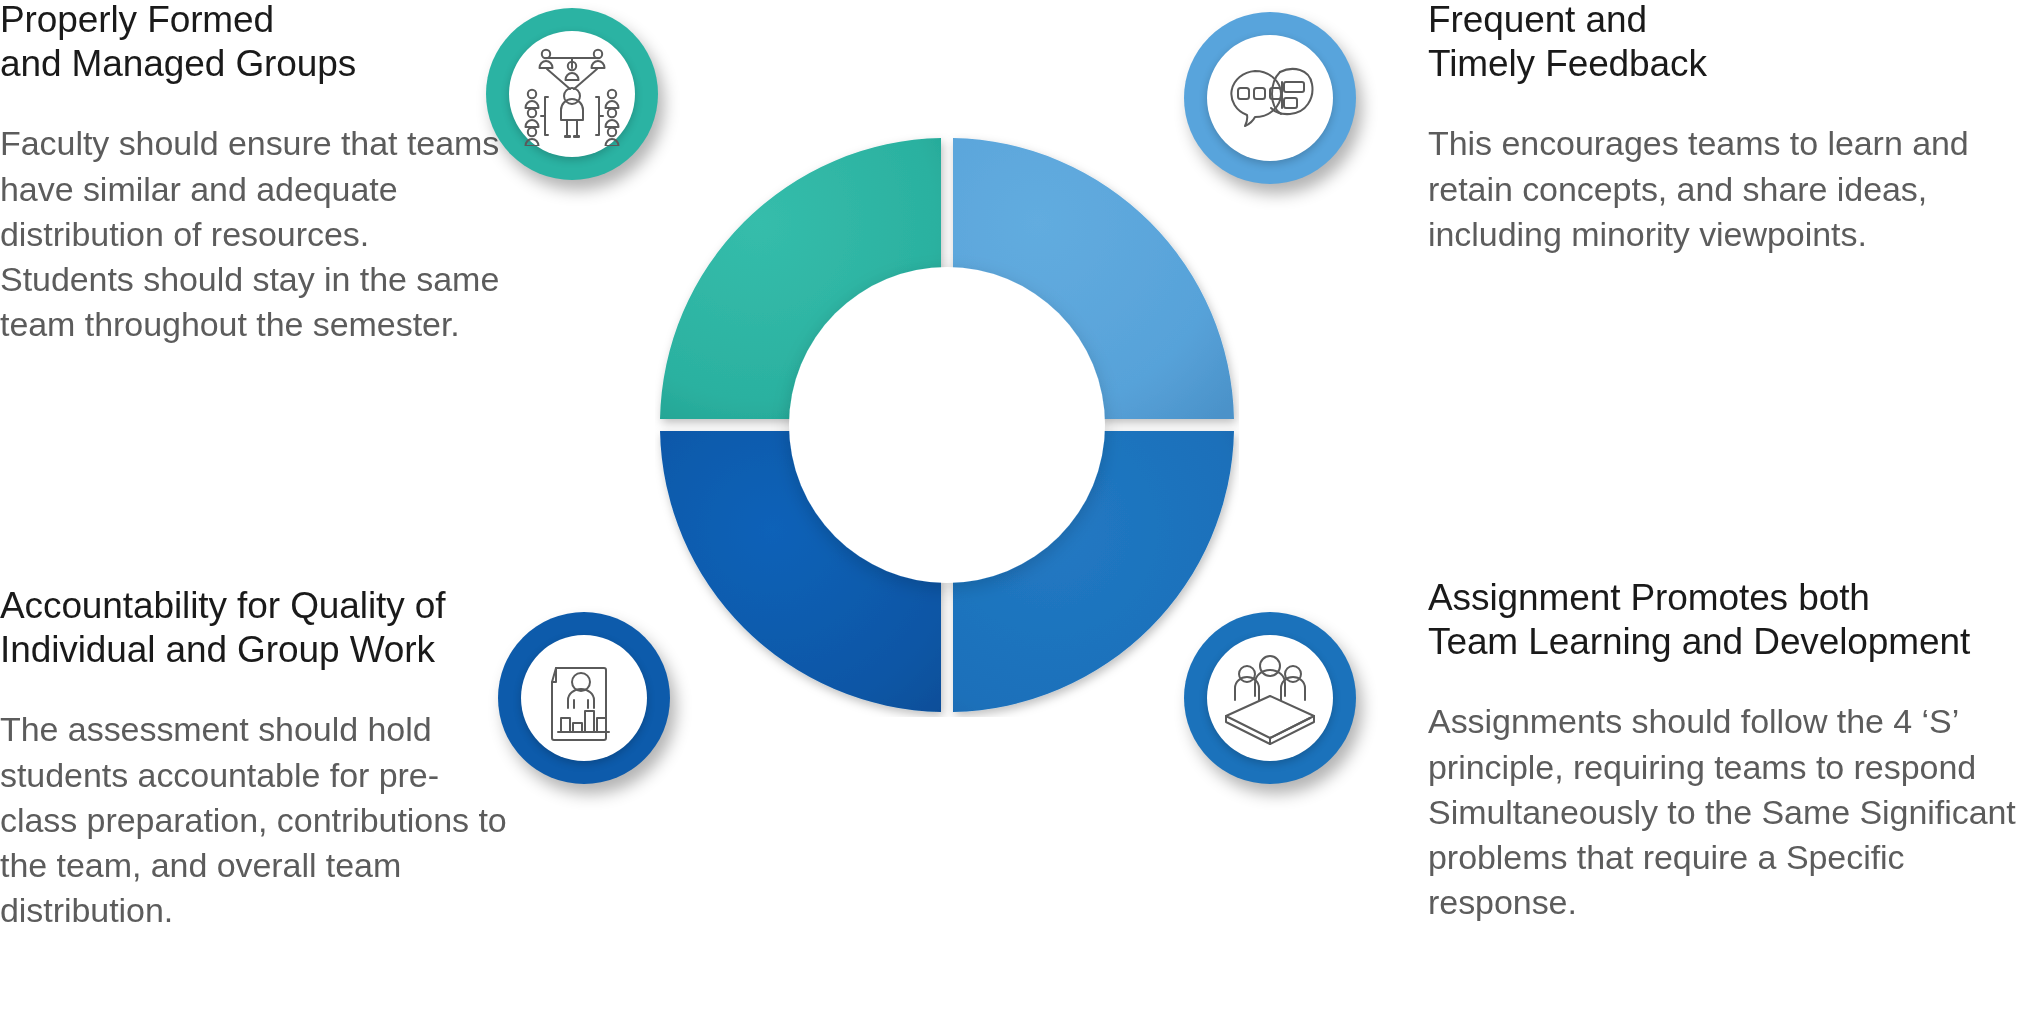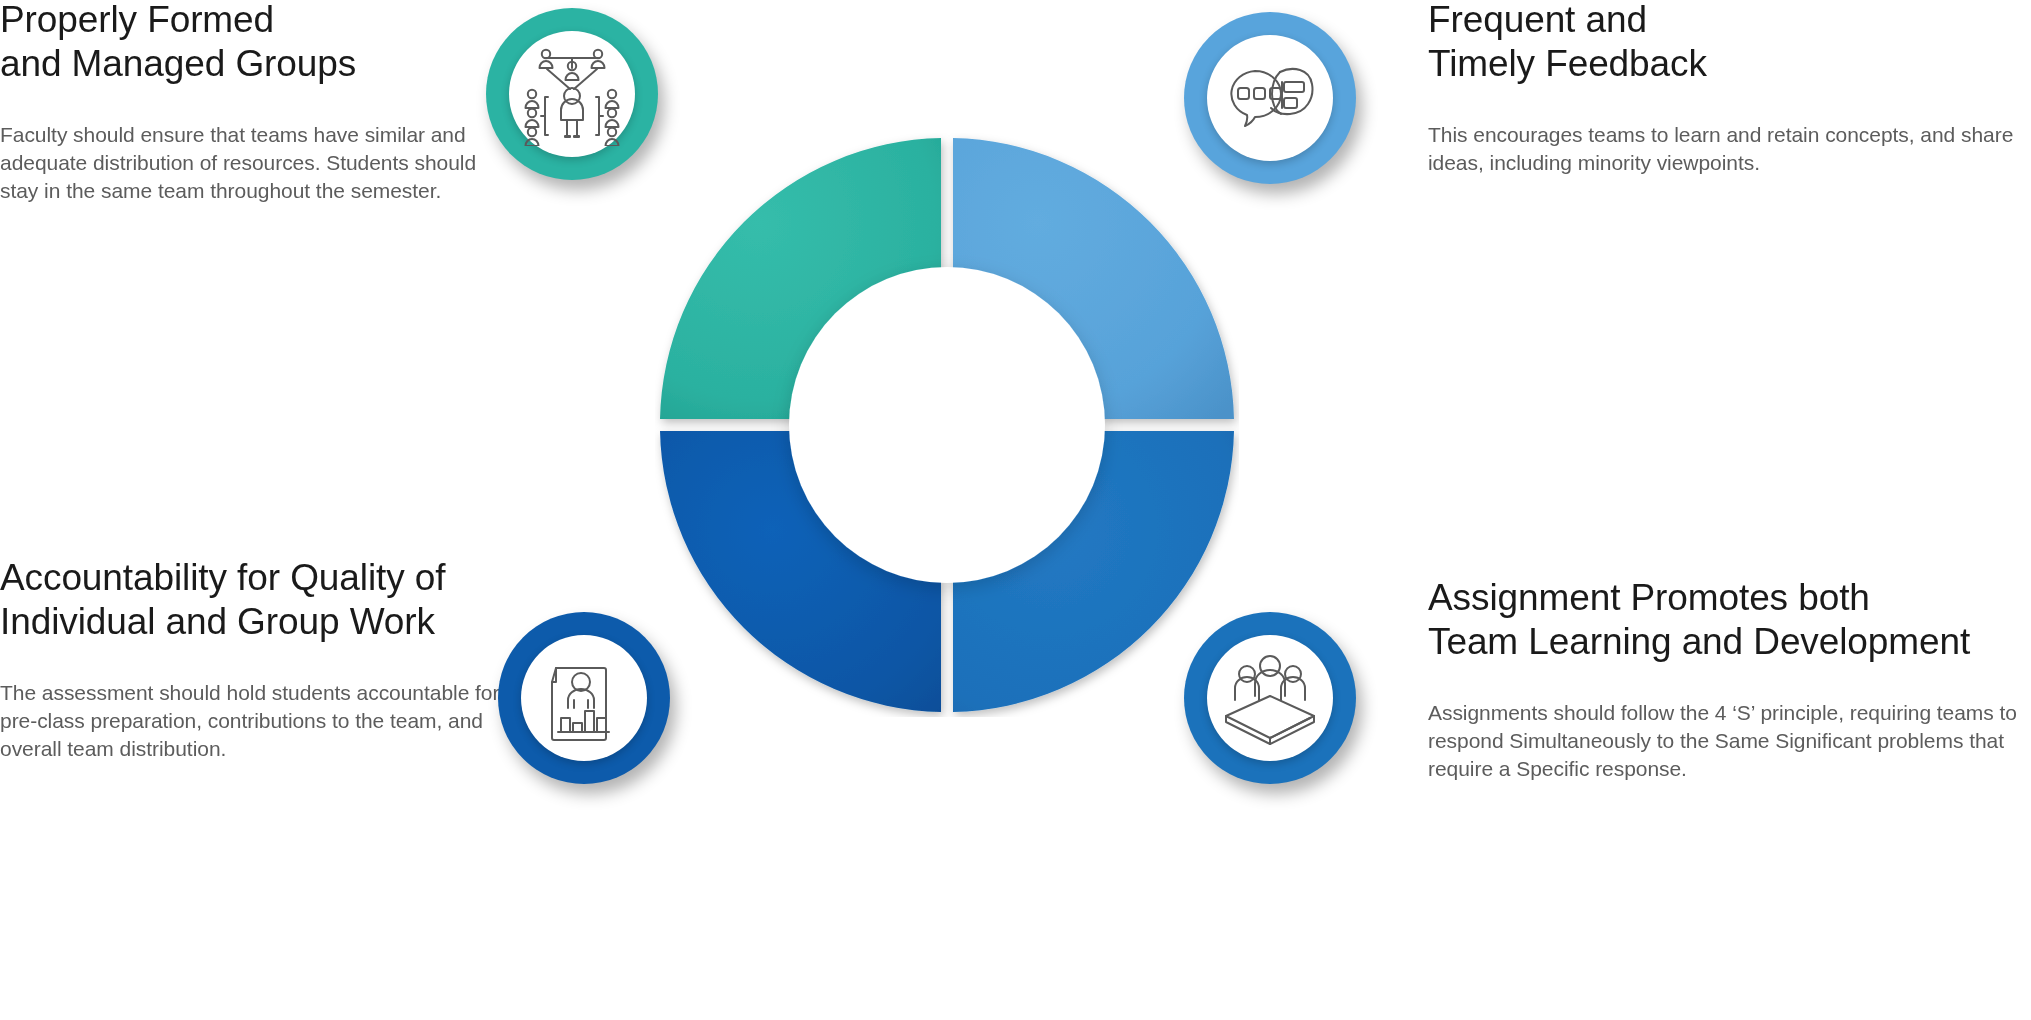--- a/index.html
+++ b/index.html
@@ -32,35 +32,35 @@
   .quad-title {
     font-size: 37px;
     line-height: 1.18;
     color: #1a1a1a;
     font-weight: 400;
     letter-spacing: -0.1px;
     white-space: pre-line;
     margin: 0;
   }
   .quad-body {
-    font-size: 21px;
+    font-size: 34px;
     line-height: 1.33;
     color: #5c5c5c;
     font-weight: 400;
     margin: 0;
     letter-spacing: -0.05px;
   }
 
   .q-tl { left: 0px;    top: -2px;  width: 500px; }
   .q-tl .quad-body { margin-top: 36px; }
 
   .q-tr { left: 1428px; top: -2px;  width: 605px; }
   .q-tr .quad-body { margin-top: 36px; }
 
-  .q-bl { left: 0px;    top: 556px; width: 510px; }
+  .q-bl { left: 0px;    top: 584px; width: 510px; }
   .q-bl .quad-body { margin-top: 36px; }
 
   .q-br { left: 1428px; top: 576px; width: 605px; }
   .q-br .quad-body { margin-top: 36px; }
 
   
   #donut-wrap {
     position: absolute;
     left: 655px;
     top: 133px;

